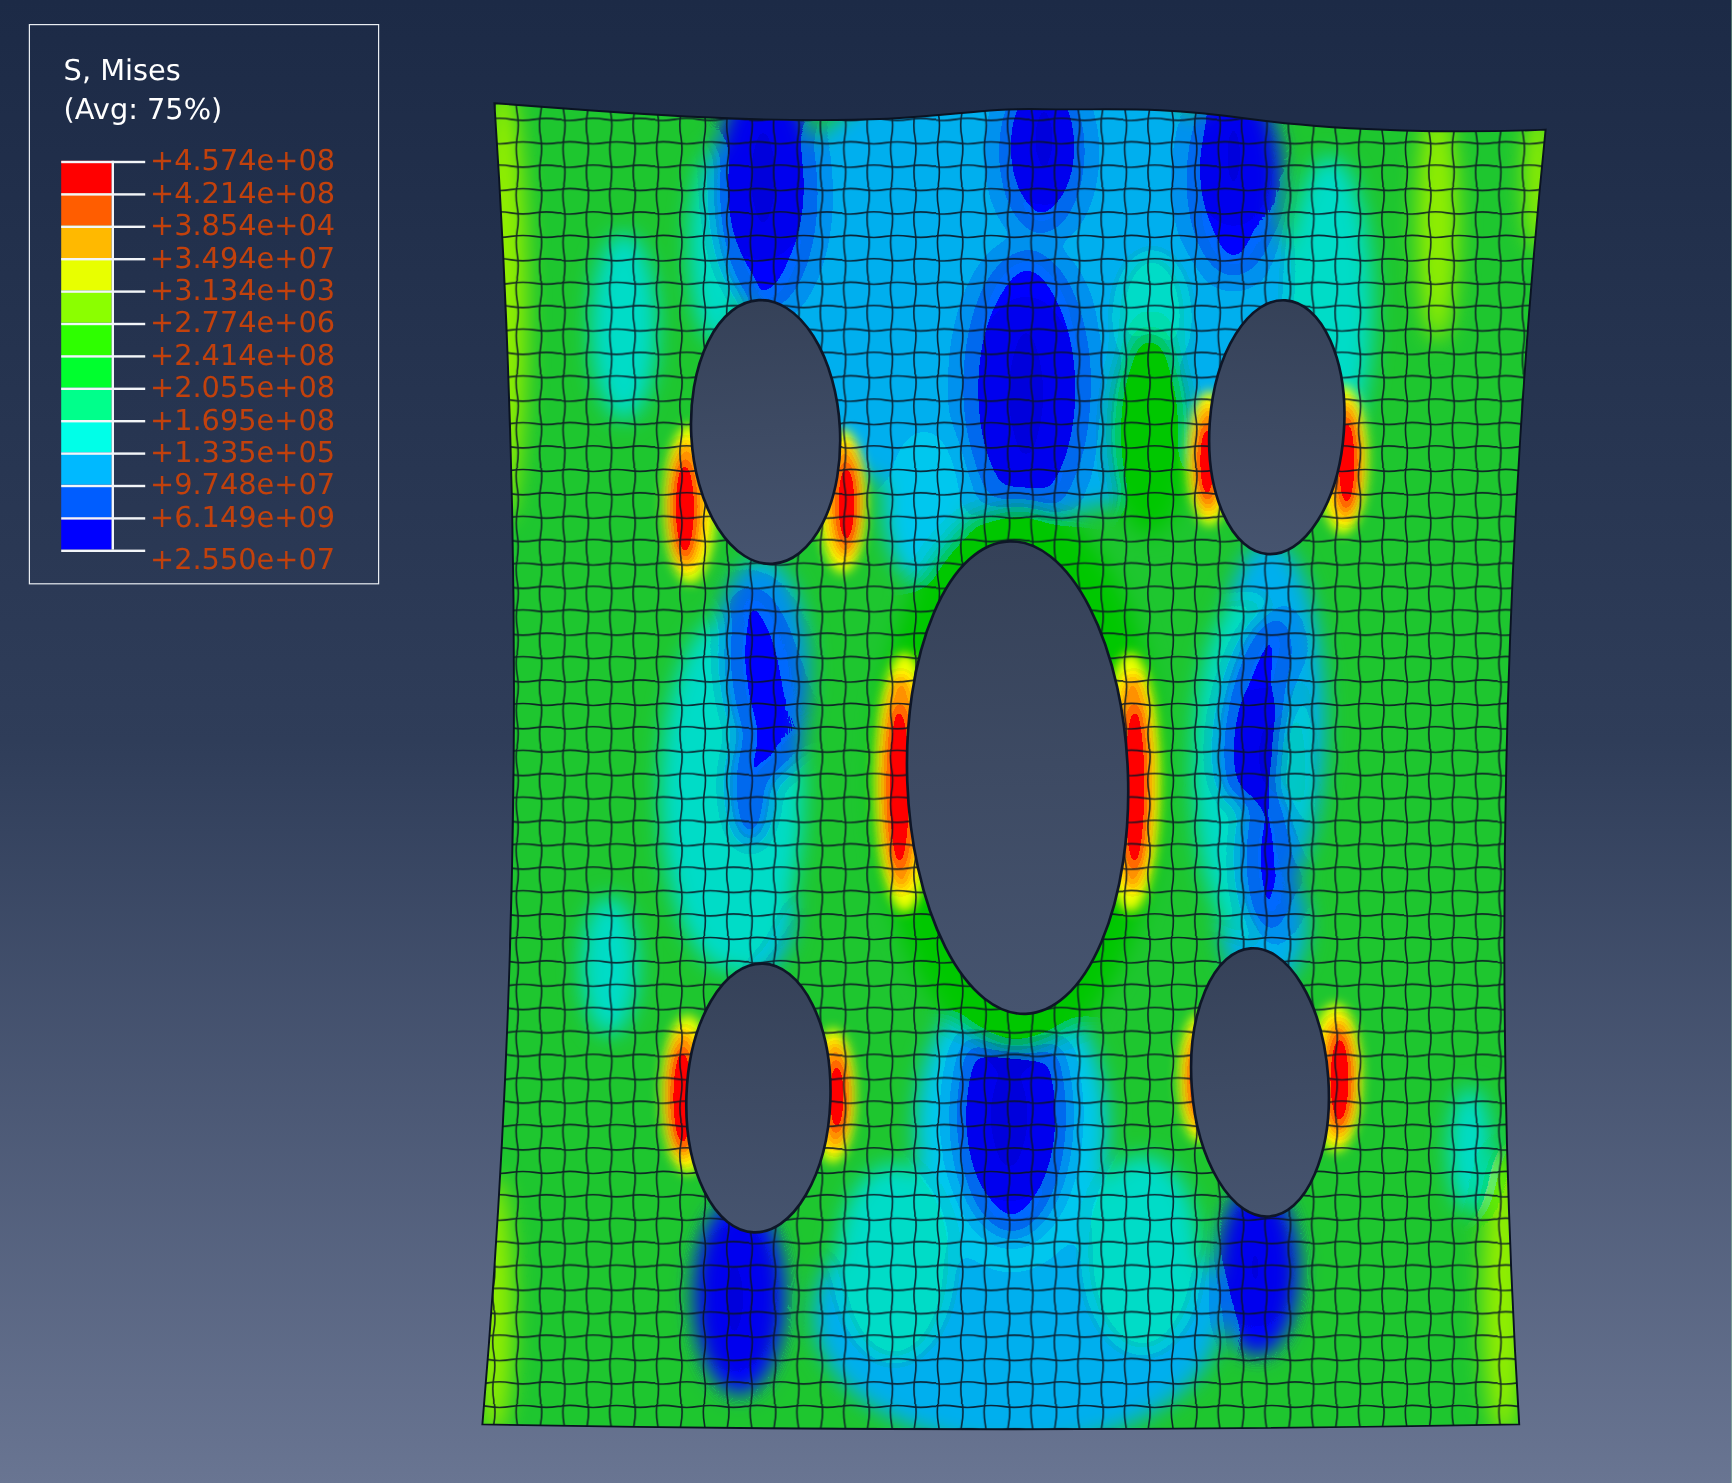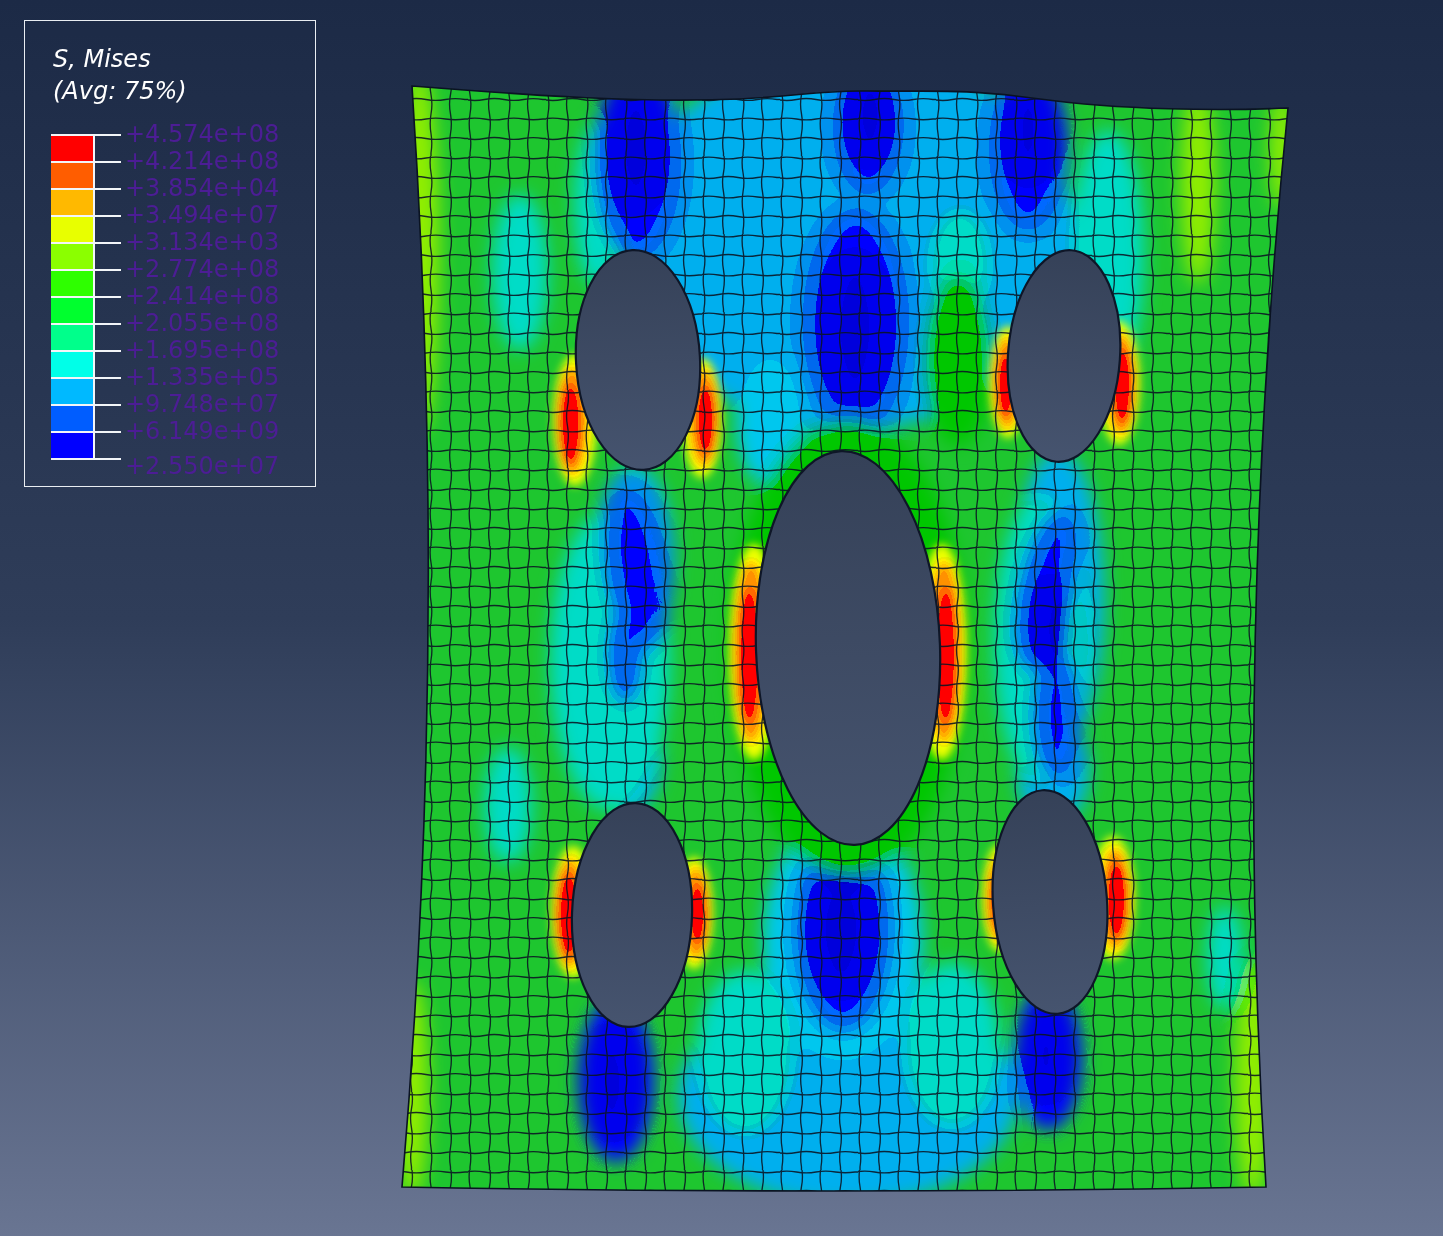--- a/index.html
+++ b/index.html
@@ -13,40 +13,40 @@
   svg.plot { position: absolute; left: 0; top: 0; }
 
   
   .legend {
     position: absolute; left: 24px; top: 20px;
     width: 292px; height: 467px;
     border: 1.5px solid #e9edf2;
     box-sizing: border-box;
     color: #ffffff;
   }
-  .legend .title    { position: absolute; left: 28px; top: 24px; font-size: 24px; line-height: 28px; white-space: pre; font-style: italic; }
-  .legend .subtitle { position: absolute; left: 28px; top: 56px; font-size: 24px; line-height: 28px; white-space: pre; font-style: italic; }
+  .legend .title    { position: absolute; left: 28px; top: 24px; font-size: 24px; line-height: 28px; white-space: pre; }
+  .legend .subtitle { position: absolute; left: 28px; top: 56px; font-size: 24px; line-height: 28px; white-space: pre; }
   .swatch-stack {
     position: absolute; left: 26px; top: 113px;
     width: 42px; height: 324px;
     display: flex; flex-direction: column;
   }
   .swatch { flex: 1 1 auto; }
   .legend .vline {
     position: absolute; left: 68px; top: 113px;
     width: 1.5px; height: 324px; background: #f2f5f8;
   }
   .tick {
     position: absolute; left: 26px; width: 70px; height: 1.5px;
     background: #f2f5f8;
   }
   .lv {
     position: absolute; left: 100px; width: 190px; height: 26px;
     font-size: 24px; line-height: 26px; letter-spacing: 0px;
-    white-space: pre; color: #4c1d95;
+    white-space: pre; color: #c2410c;
   }
 </style>
 </head>
 <body style="background: linear-gradient(rgb(28, 42, 70) 0%, rgb(47, 61, 89) 50%, rgb(105, 117, 146) 100%);">
 
 <div id="stage">
 
   <svg class="plot" width="1443" height="1236" viewBox="0 0 1443 1236" xmlns="http://www.w3.org/2000/svg">
     <defs>
       <clipPath id="plateClip">
@@ -225,21 +225,21 @@
     <div class="tick" style="top:356px"></div>
     <div class="tick" style="top:383px"></div>
     <div class="tick" style="top:410px"></div>
     <div class="tick" style="top:437px"></div>
 
     <div class="lv" style="top:100px">+4.574e+08</div>
     <div class="lv" style="top:127px">+4.214e+08</div>
     <div class="lv" style="top:154px">+3.854e+04</div>
     <div class="lv" style="top:181px">+3.494e+07</div>
     <div class="lv" style="top:208px">+3.134e+03</div>
-    <div class="lv" style="top:235px">+2.774e+08</div>
+    <div class="lv" style="top:235px">+2.774e+06</div>
     <div class="lv" style="top:262px">+2.414e+08</div>
     <div class="lv" style="top:289px">+2.055e+08</div>
     <div class="lv" style="top:316px">+1.695e+08</div>
     <div class="lv" style="top:343px">+1.335e+05</div>
     <div class="lv" style="top:370px">+9.748e+07</div>
     <div class="lv" style="top:397px">+6.149e+09</div>
     <div class="lv" style="top:432px">+2.550e+07</div>
   </div>
 </div>
 

